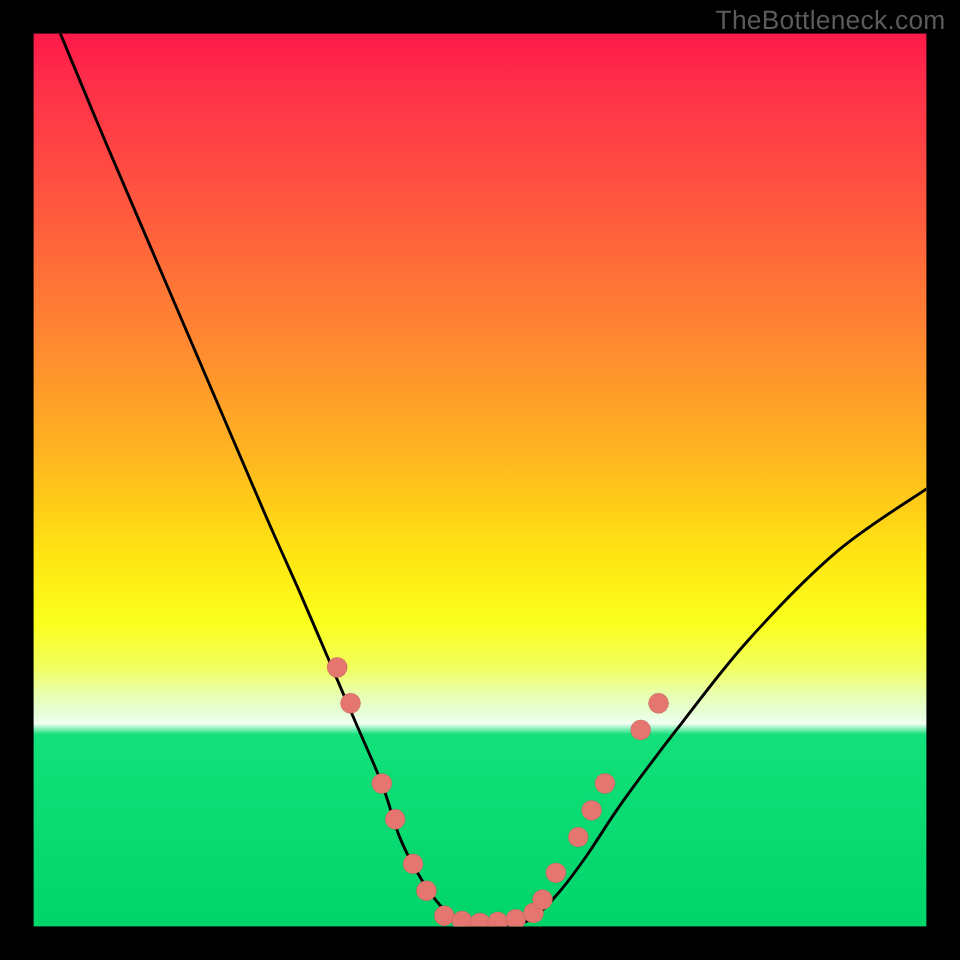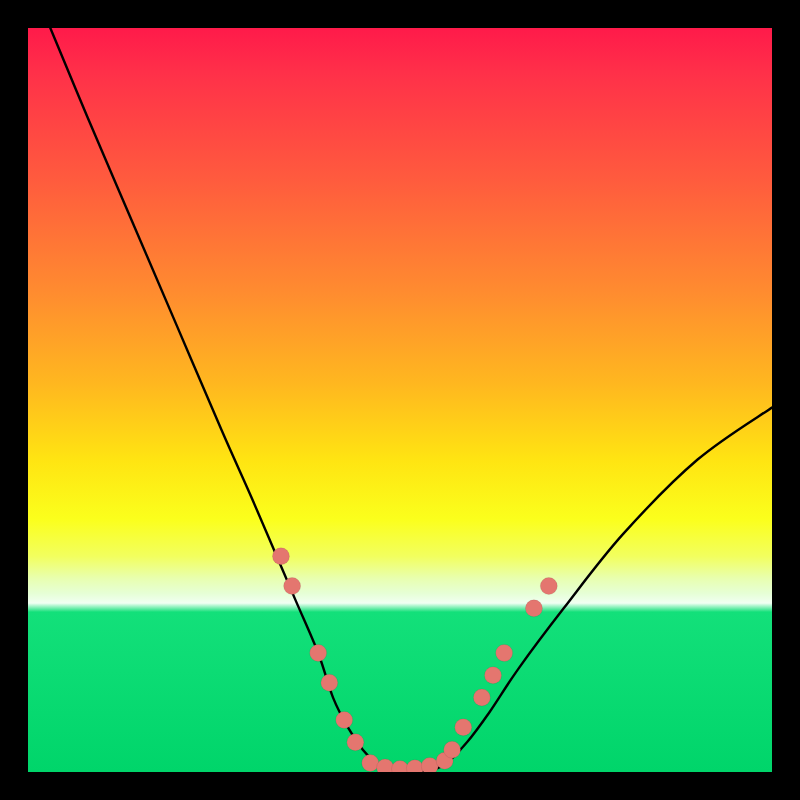--- a/index.html
+++ b/index.html
@@ -67,20 +67,21 @@
     fill: none;
     stroke: #000;
     stroke-width: 2.4;
     stroke-linecap: round;
   }
 </style>
 </head>
 <body>
 
 <div class="chart-container">
+  <div class="watermark">TheBottleneck.com</div>
   <div class="plot-frame"></div>
   <svg class="overlay" viewBox="0 0 744 744">
     <path id="curve-path" class="curve" d="M 22.32 0 C 28.52 14.879999999999995, 45.88 57.039999999999964, 59.52 89.27999999999997 C 73.16 121.51999999999998, 89.28000000000002 158.72000000000006, 104.16000000000001 193.44000000000005 C 119.04 228.16000000000005, 133.92000000000002 262.88000000000005, 148.8 297.6 C 163.68 332.32, 181.04 373.24, 193.44 401.76 C 205.84 430.28, 214.51999999999998 448.88000000000005, 223.2 468.72 C 231.88 488.56, 238.08 503.43999999999994, 245.52 520.8 C 252.96 538.16, 260.4 555.52, 267.84 572.88 C 275.28 590.24, 283.96000000000004 608.84, 290.16 624.96 C 296.36 641.08, 300.08 657.2, 305.03999999999996 669.6 C 309.99999999999994 682, 314.96000000000004 690.6800000000001, 319.92 699.36 C 324.88 708.04, 329.84000000000003 715.48, 334.8 721.68 C 339.76 727.8799999999999, 344.72 732.8399999999999, 349.68 736.56 C 354.64 740.28, 357.12 742.76, 364.56 744 C 372 745.24, 385.64 745.24, 394.32 744 C 403 742.76, 409.20000000000005 741.52, 416.64000000000004 736.56 C 424.08000000000004 731.5999999999999, 431.52 722.92, 438.96 714.24 C 446.4 705.5600000000001, 452.59999999999997 696.88, 461.28 684.48 C 469.96 672.08, 478.64000000000004 657.2, 491.04 639.84 C 503.44 622.48, 518.3199999999999 602.64, 535.68 580.3199999999999 C 553.04 557.9999999999999, 572.88 530.7199999999999, 595.2 505.91999999999996 C 617.5200000000001 481.12, 644.8000000000001 452.6, 669.6 431.52000000000004 C 694.4 410.44000000000005, 731.6 388.12, 744 379.44"></path>
     <g id="marker-group">
         <circle cx="252.96" cy="528.24" r="8.5" class="dot"></circle>
         <circle cx="264.12" cy="558" r="8.5" class="dot"></circle>
         <circle cx="290.16" cy="624.96" r="8.5" class="dot"></circle>
         <circle cx="301.32" cy="654.72" r="8.5" class="dot"></circle>
         <circle cx="316.2" cy="691.92" r="8.5" class="dot"></circle>
         <circle cx="327.36" cy="714.24" r="8.5" class="dot"></circle>

